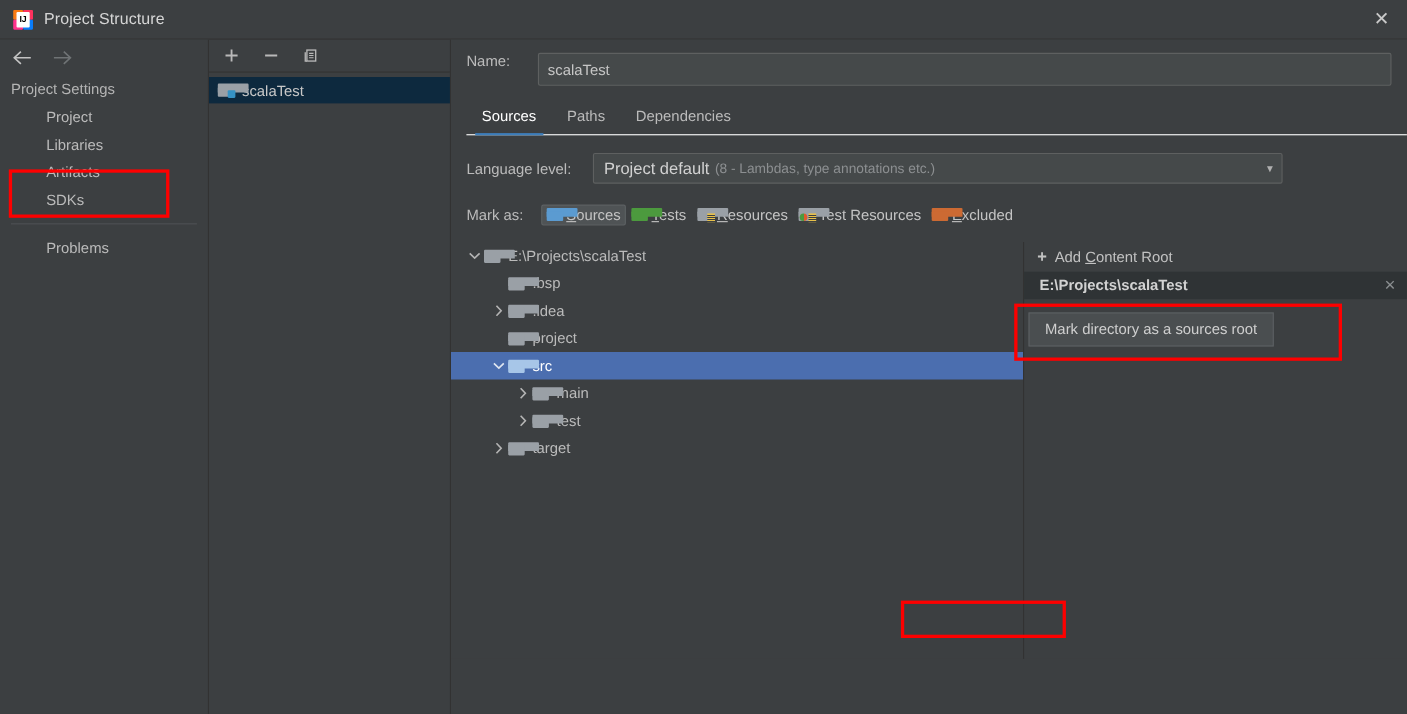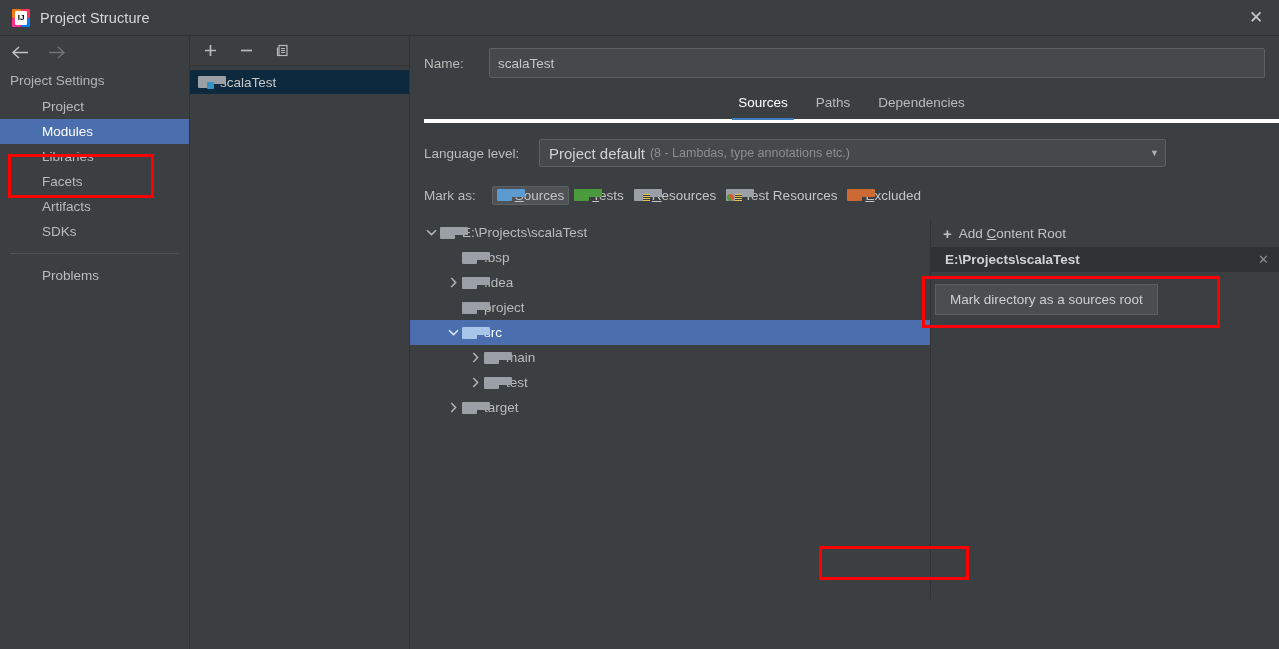--- a/index.html
+++ b/index.html
@@ -108,36 +108,36 @@
     position: absolute; left: 1px; bottom: 0px; width: 7px; height: 7px;
     border-radius: 50%;
     background: conic-gradient(#e05a2b 0 50%, #4c9a3e 50% 100%);
   }
 
   
   #detail {
     flex: 1 1 auto; background: #3c3f41; position: relative;
   }
   #name-row {
-    display: flex; align-items: center; height: 30px;
+    display: flex; align-items: flex-start; height: 30px;
     margin: 12px 14px 0 14px;
   }
   #name-label { font-size: 13.5px; color: #bbbbbb; width: 65px; flex: 0 0 65px; }
   #name-input {
     flex: 1 1 auto; height: 30px; background: #45494a;
     border: 1px solid #5e6060; border-radius: 2px;
     color: #c6c6c6; font-size: 13.5px;
     font-family: "Liberation Sans", sans-serif;
     padding: 0 8px; outline: none;
   }
 
   #tabs {
     display: flex; align-items: flex-end; gap: 0;
     margin: 14px 0 0 14px; height: 31px;
-    border-bottom: 4px solid #ffffff; width: calc(100% - 14px); justify-content: center;
+    border-bottom: 1px solid #ffffff; width: calc(100% - 14px);
   }
   .tab {
     font-size: 13.5px; color: #bbbbbb; padding: 0 14px 8px 14px;
     position: relative; line-height: 16px;
   }
   .tab.active { color: #ffffff; }
   .tab.active::after {
     content: ""; position: absolute; left: 8px; right: 8px; bottom: -1px;
     height: 2px; background: #3d7ebb;
   }
@@ -237,23 +237,21 @@
       <div class="nav-arrow">
         <svg width="19" height="13" viewBox="0 0 19 13">
             <path d="M11 1 L17 6.5 L11 12 M16.6 6.5 H2" stroke="#6f7375" stroke-width="1.5" fill="none"></path>
           </svg>
       </div>
     </div>
 
     <div>
       <div class="nav-group-title">Project Settings</div>
       <div class="nav-item">Project</div>
-      <div class="nav-item selected">Modules</div>
       <div class="nav-item">Libraries</div>
-      <div class="nav-item">Facets</div>
       <div class="nav-item">Artifacts</div>
     </div>
 
     <div>
       <div class="nav-item">SDKs</div>
     </div>
 
     <div class="nav-sep"></div>
     <div class="nav-item">Problems</div>
 

